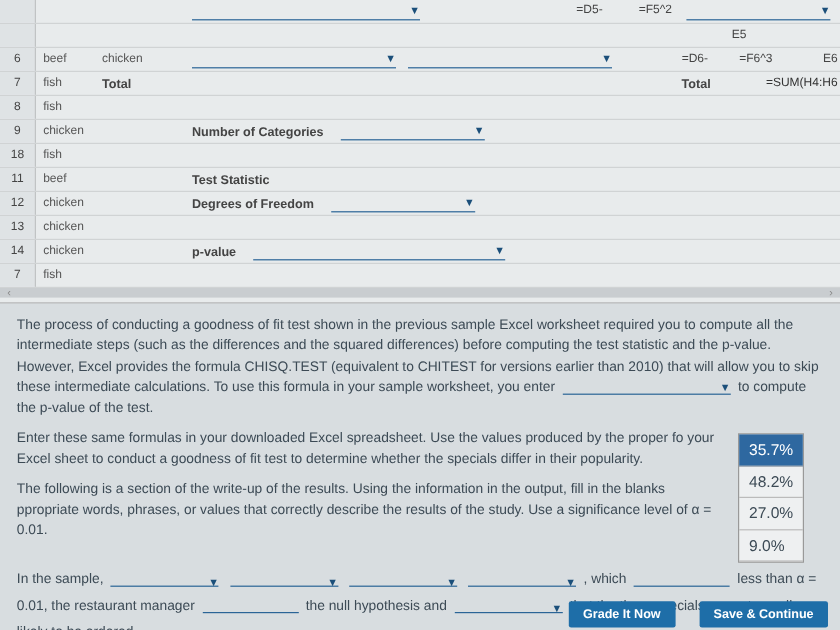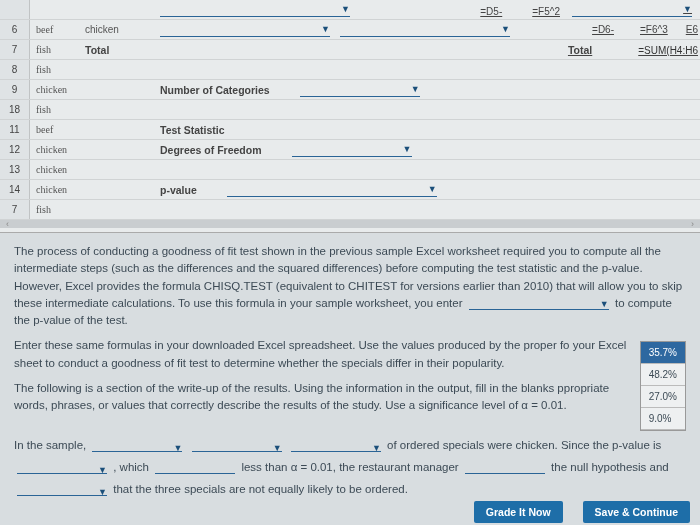--- a/index.html
+++ b/index.html
@@ -33,62 +33,60 @@
     height: 100%;
     display: flex;
     align-items: center;
     justify-content: center;
   }
   .colA {
     width: 55px;
     padding-left: 6px;
     color: #555;
     font-size: 10px;
-    font-family: Liberation Serif, serif;
   }
   .colB {
     width: 75px;
     color: #555;
     font-size: 10px;
   }
   .mid {
     flex: 1;
     display: flex;
     align-items: center;
     gap: 4px;
     position: relative;
   }
   .label-bold {
     font-weight: bold;
     color: #444;
     font-size: 10.5px;
-    margin-right: 26px;
+    margin-right: 10px;
   }
   .dd {
     position: relative;
     border-bottom: 1.5px solid #2a6496;
     min-width: 120px;
     height: 14px;
     display: inline-flex;
     align-items: center;
     justify-content: flex-end;
     margin-right: 6px;
   }
   .dd .tri {
     font-size: 9px;
     color: #1b4f7a;
   }
   .right-cells {
     display: flex;
-    align-items: flex-end;
+    align-items: flex-start;
     gap: 6px;
     font-size: 10px;
     color: #444;
     padding-right: 2px;
-    text-decoration: underline;
   }
   .right-cells span { white-space: nowrap; }
   .formula { color: #333; }
   .scrollbar-bottom {
     height: 8px;
     background: #c9cdd0;
     display: flex;
     align-items: center;
   }
   .text-block {
@@ -117,24 +115,24 @@
   .inline-input {
     display: inline-block;
     border-bottom: 1.5px solid #2a6496;
     min-width: 80px;
     height: 12px;
     vertical-align: middle;
     margin: 0 3px;
   }
   .float-box {
     float: right;
-    margin: 4px 0 4px 8px;
+    margin: 4px 16px 4px 8px;
     border: 1px solid #999;
     background: #eef0f1;
-    font-size: 10px;
+    font-size: 13px;
   }
   .float-box div {
     padding: 3px 8px;
     border-bottom: 1px solid #bbb;
   }
   .float-box div.hl {
     background: #2e68a0;
     color: #fff;
   }
   .para { margin-bottom: 8px; }
@@ -169,48 +167,58 @@
         </span>
       </div>
     <div class="right-cells">
       <span>=D5-</span>
       <span style="margin-left:24px">=F5^2</span>
       <span style="margin-left:6px" class="dd">
           <span class="tri">▼</span>
         </span>
     </div>
   </div>
+  <div class="row">
+    <div class="rownum"></div>
+      <div class="colA"></div>
+      <div class="colB"></div>
+    <div class="mid"></div>
+    <div class="right-cells">
+        <span>E5</span>
+        <span style="width:70px"></span>
+      </div>
+  </div>
 
   <div id="rows">
       <div class="row">
         <div class="rownum">6</div>
         <div class="colA">beef</div>
         <div class="colB">chicken</div>
         <div class="mid">
           <span class="dd" style="min-width: 170px;">
             <span class="tri">▼</span>
           </span>
           <span class="dd" style="min-width: 170px;">
             <span class="tri">▼</span>
           </span>
         </div>
         <div class="right-cells">
           <span>=D6-</span>
           <span style="margin-left: 20px;">=F6^3</span>
-          <span style="margin-left: 12px;">E6</span>
+          <span style="margin-left: 36px;">E6</span>
         </div>
       </div>
       <div class="row">
         <div class="rownum">7</div>
         <div class="colA">fish</div>
         <div class="colB"><span class="label-bold">Total</span></div>
         <div class="mid"></div>
         <div class="right-cells">
           <span class="label-bold">Total</span>
-          <span class="formula" style="margin-left: 14px;">=SUM(H4:H6</span>
+          <span class="formula" style="margin-left: 30px;">=SUM(H4:H6</span>
         </div>
       </div>
       <div class="row">
         <div class="rownum">8</div>
         <div class="colA">fish</div>
         <div class="colB"></div>
         <div class="mid"></div>
         <div class="right-cells"></div>
       </div>
       <div class="row">
@@ -304,21 +312,20 @@
 
   <p class="para"><span>The following is a section of the write-up of the results. Using the information in the output, fill in the blanks</span> <span>ppropriate words, phrases, or values that correctly describe the results of the study. Use a significance level of α = 0.01.</span></p>
 
   <div style="clear:both"></div>
 
   <p class="para" style="line-height:1.9">
     <span>In the sample,</span>
     <span class="inline-dd"><span class="tri">▼</span></span>
     <span class="inline-dd"><span class="tri">▼</span></span>
     <span class="inline-dd"><span class="tri">▼</span></span>
-    <span>of ordered specials were chicken. Since the p-value is</span>
     <span class="inline-dd"><span class="tri">▼</span></span>
     <span>, which</span>
     <span class="inline-input"></span>
     <span>less than α = 0.01, the restaurant manager</span>
     <span class="inline-input"></span>
     <span>the null hypothesis and</span>
     <span class="inline-dd"><span class="tri">▼</span></span>
     <span>that the three specials are not equally likely to be ordered.</span>
   </p>
 </div>

